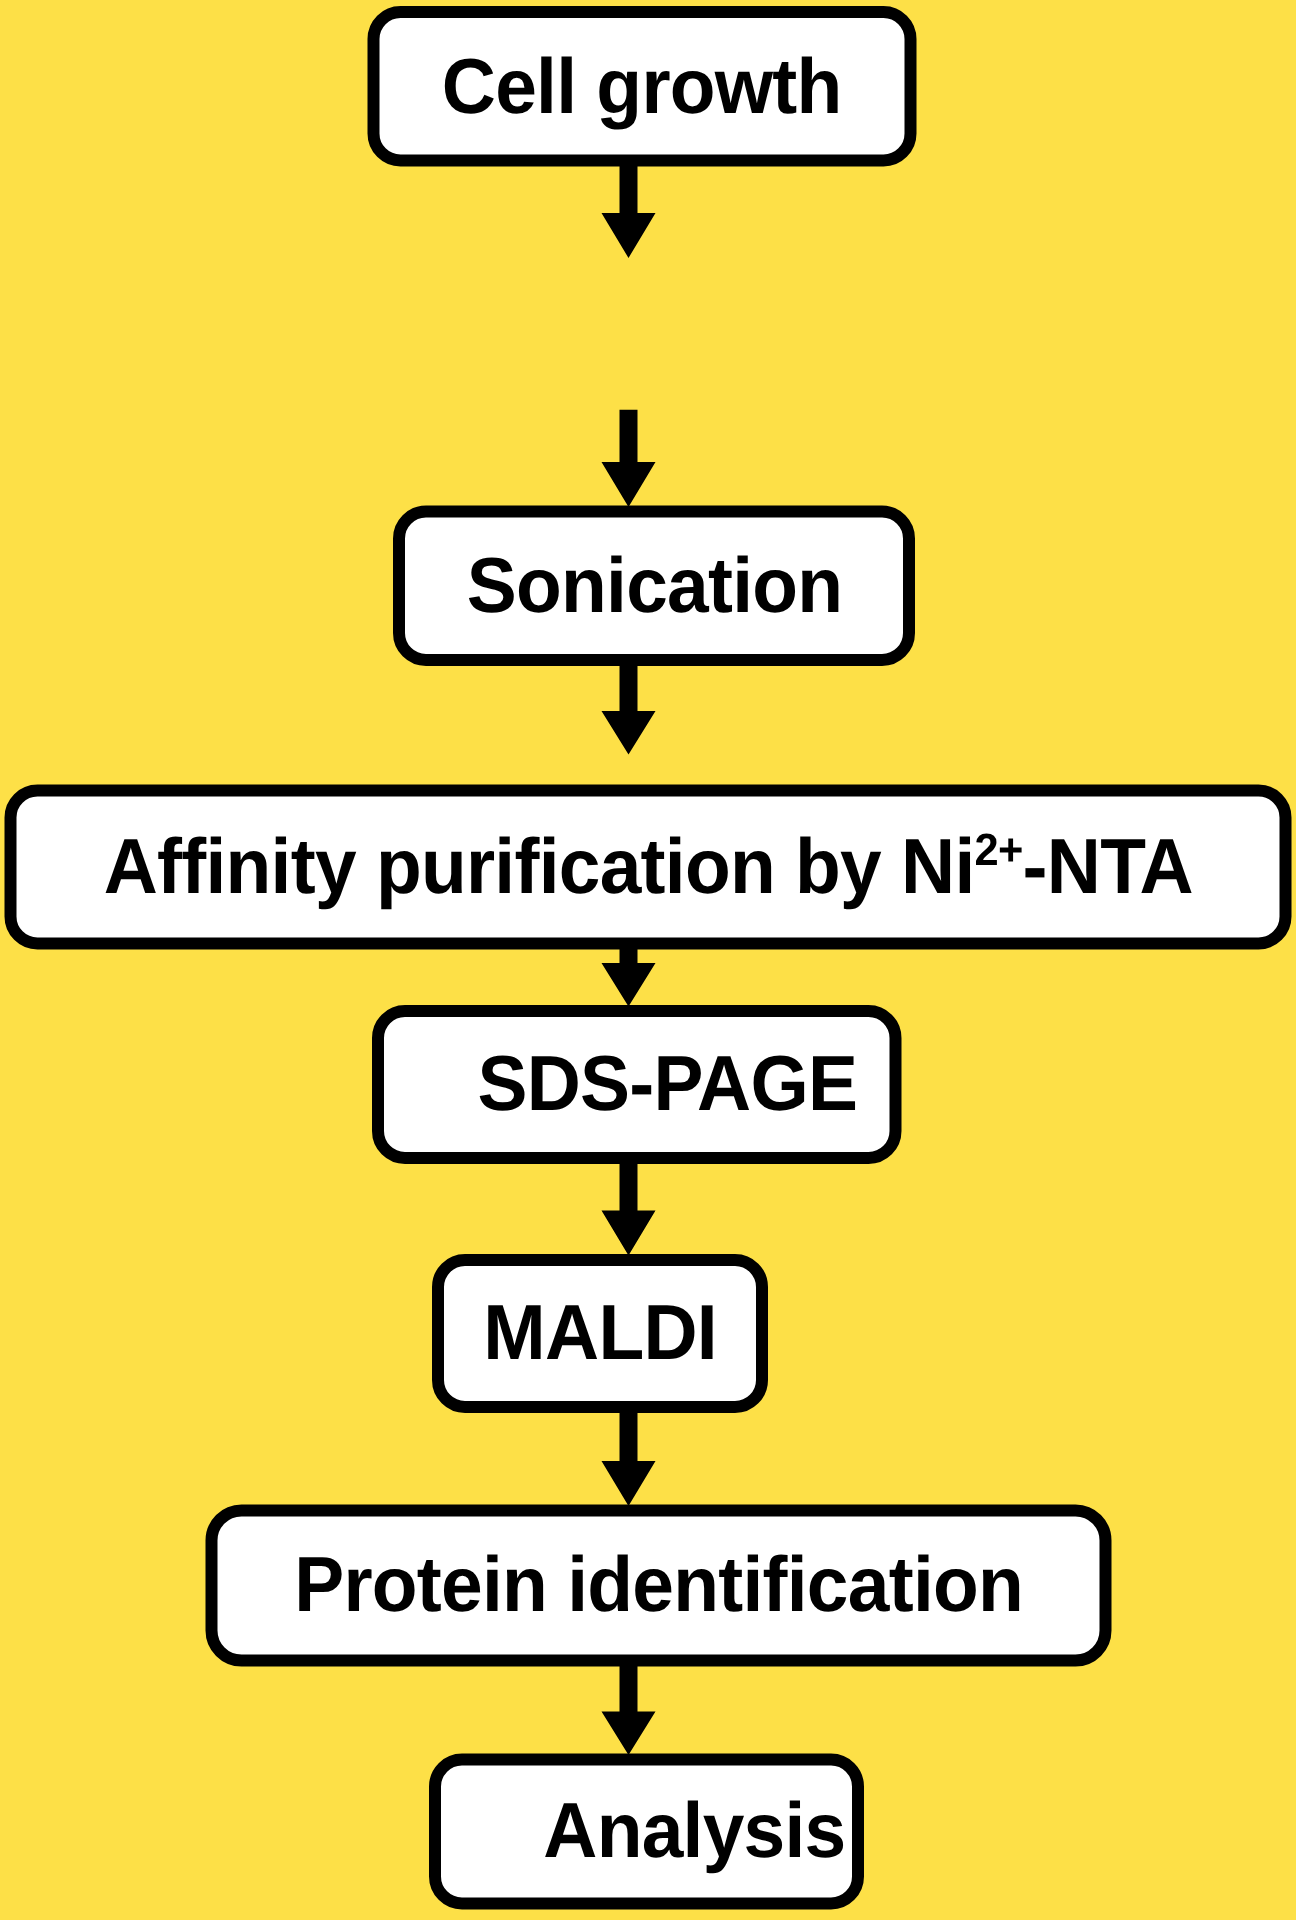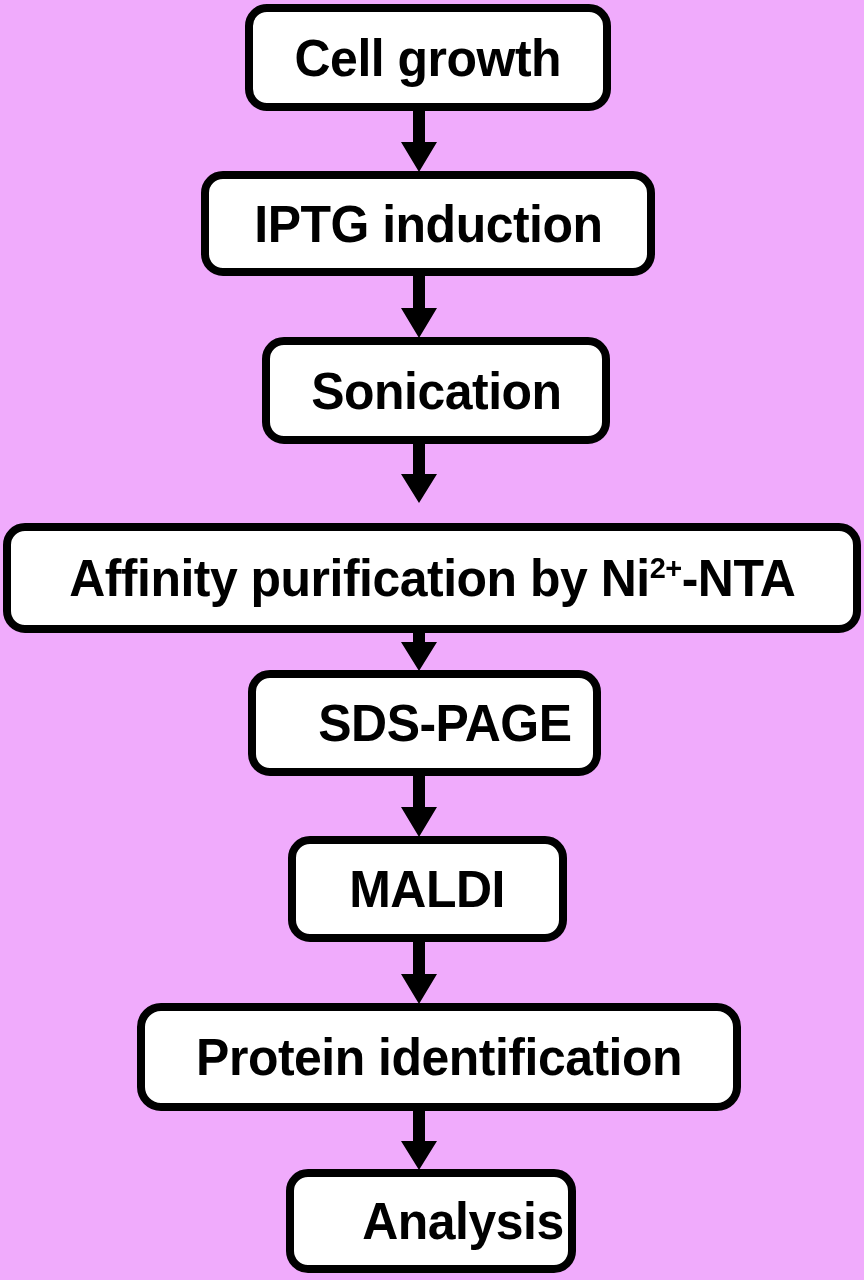--- a/index.html
+++ b/index.html
@@ -4,21 +4,21 @@
 <style>
   html, body {
     margin: 0;
     padding: 0;
     background: #ffffff;
   }
   #canvas {
     position: relative;
     width: 864px;
     height: 1280px;
-    background: #f0abfc;
+    background: #fde047;
     overflow: hidden;
     font-family: "Liberation Sans", "DejaVu Sans", sans-serif;
   }
   .node {
     position: absolute;
     box-sizing: border-box;
     background: #ffffff;
     border: 8px solid #000000;
     border-radius: 22px;
     display: flex;
@@ -92,39 +92,36 @@
   <div class="arrow" style="left:399px; top:1108px; width:40px; height:64px;">
     <svg width="40" height="64" viewBox="0 0 40 64">
       <path d="M14,0 L26,0 L26,33 L38,33 L20,62 L2,33 L14,33 Z" fill="#000000"></path>
     </svg>
   </div>
 
   <div class="node" style="left:245px; top:4px; width:366px; height:107px;">
     <span class="node-label">Cell growth</span>
   </div>
 
-  <div class="node" style="left:201px; top:171px; width:454px; height:105px;">
-    <span class="node-label">IPTG induction</span>
-  </div>
 
   <div class="node" style="left:262px; top:337px; width:348px; height:107px;">
     <span class="node-label">Sonication</span>
   </div>
 
   <div class="node" style="left:3px; top:502px; width:858px; height:110px;margin-top:21px;">
     <span class="node-label">
       <span>Affinity purification by Ni</span><sup>2+</sup><span>-NTA</span>
     </span>
   </div>
 
   <div class="node" style="left:248px; top:670px; width:353px; height:106px;padding-left:40px;">
     <span class="node-label">SDS-PAGE</span>
   </div>
 
-  <div class="node" style="left:288px; top:836px; width:279px; height:106px;">
+  <div class="node" style="left:288px; top:836px; width:224px; height:106px;">
     <span class="node-label">MALDI</span>
   </div>
 
   <div class="node" style="left:137px; top:1003px; width:604px; height:108px;border-radius:24px;">
     <span class="node-label">Protein identification</span>
   </div>
 
   <div class="node" style="left:286px; top:1169px; width:290px; height:104px;justify-content:flex-end;">
     <span class="node-label">Analysis</span>
   </div>

